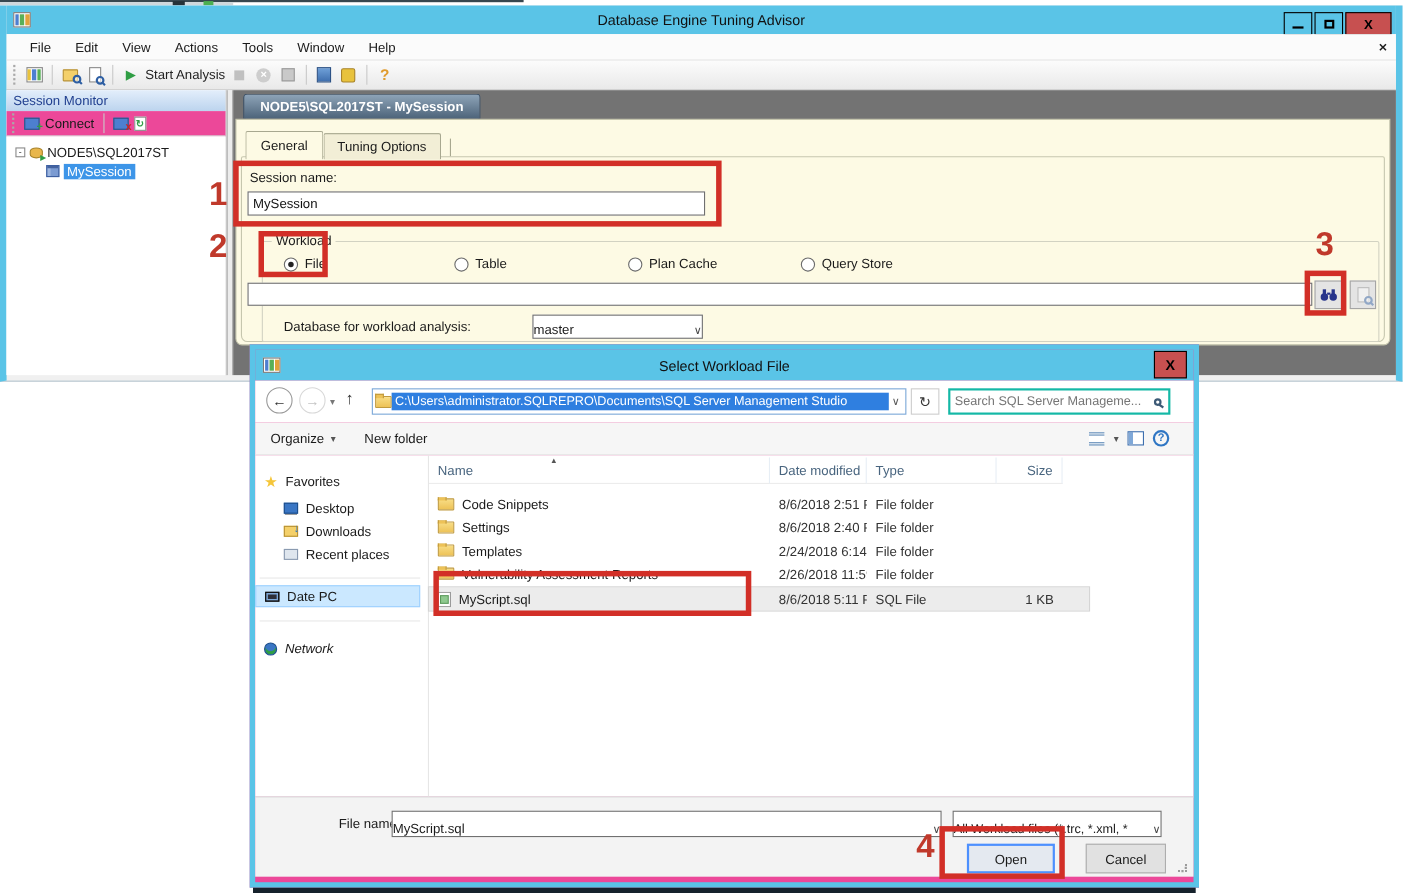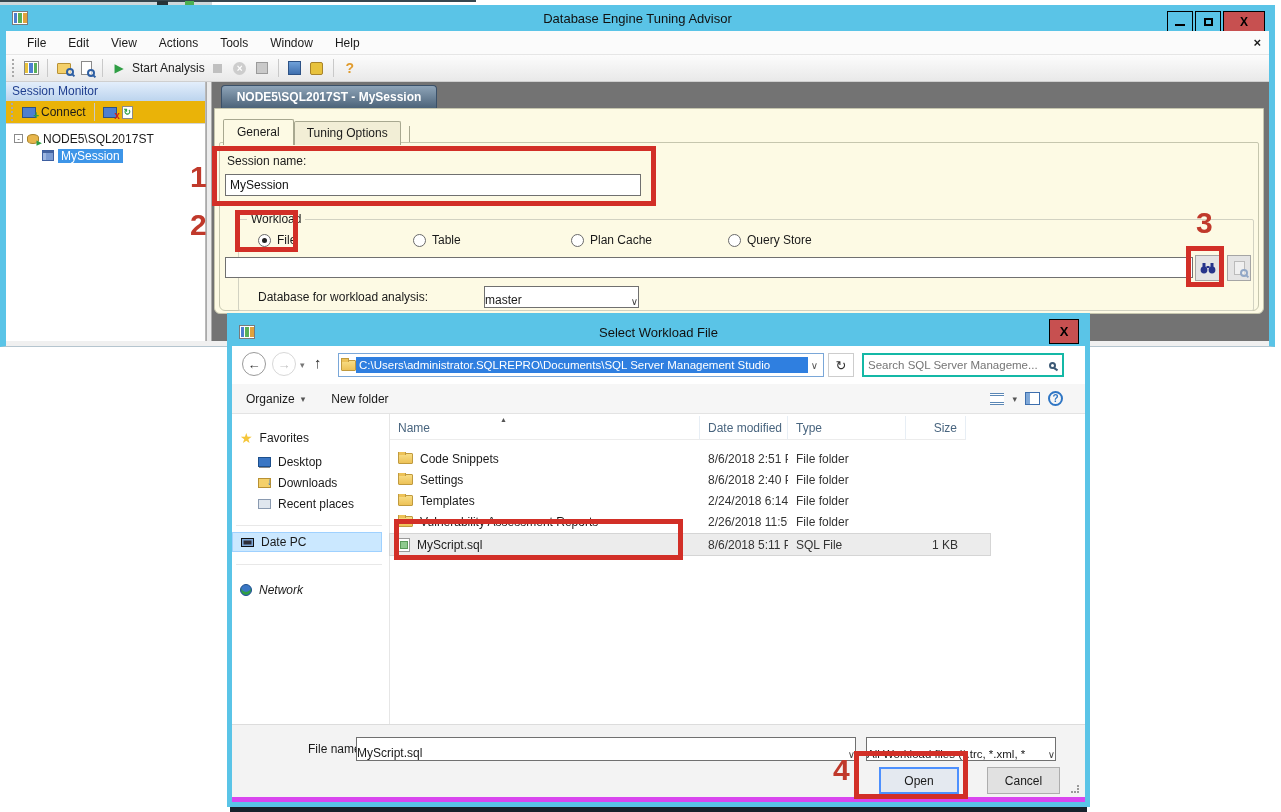--- a/index.html
+++ b/index.html
@@ -49,21 +49,21 @@
   .ico-save { width:12px; height:12px; background:#c9c9c9; border:1px solid #9a9a9a; }
   .ico-book { width:13px; height:14px; background:linear-gradient(#6fa0d8,#3f6fae); border:1px solid #2d5286; }
   .ico-key { width:13px; height:13px; background:#e8c23c; border:1px solid #a8832a; border-radius:2px; }
   .ico-help { color:#e09b2d; font-weight:bold; font-size:14px; }
 
   .dta-body { display:flex; height:259px; }
 
   
   .leftpanel { width:200px; background:#fff; display:flex; flex-direction:column; border-right:1px solid #b9b9b9; }
   .sm-header { height:19px; background:linear-gradient(#e3eefb,#bcd4ee); color:#203f8f; padding:2px 0 0 6px; font-size:12px; }
-  .sm-toolbar { height:23px; background:#eab308; border-bottom:1px solid #d5d5d5; display:flex; align-items:center; gap:5px; padding-left:3px; }
+  .sm-toolbar { height:23px; background:#ec4899; border-bottom:1px solid #d5d5d5; display:flex; align-items:center; gap:5px; padding-left:3px; }
   .ico-monitor2 { width:14px; height:11px; background:#4d7fd0; border:1px solid #2d5286; position:relative; }
   .ico-monitor2::after { content:'+'; position:absolute; right:-4px; bottom:-4px; color:#2f9e44; font-weight:bold; font-size:10px; }
   .ico-monitor2.red::after { content:'x'; color:#cc2222; }
   .ico-refresh { width:11px; height:13px; background:#fff; border:1px solid #8a8a8a; color:#2f9e44; font-size:9px; line-height:11px; text-align:center; font-weight:bold; }
   .sm-tree { flex:1; background:#fff; padding:6px 0 0 8px; }
   .tree-row { display:flex; align-items:center; gap:4px; height:17px; }
   .expander { width:9px; height:9px; border:1px solid #8a8a8a; background:#fff; font-size:8px; line-height:7px; text-align:center; color:#333; }
   .ico-db { width:12px; height:10px; background:#e8b64c; border:1px solid #a8832a; border-radius:50% / 35%; position:relative; }
   .ico-db::after { content:'▶'; position:absolute; right:-4px; bottom:-4px; font-size:7px; color:#2f9e44; }
   .tree-child { margin-left:28px; }
@@ -96,21 +96,21 @@
   .smallbtn { position:absolute; width:26px; height:26px; background:#e4e4e4; border:1px solid #a5a5a5; display:flex; align-items:center; justify-content:center; }
   .combo { position:absolute; background:#fff; border:1px solid #707070; display:flex; align-items:flex-end; padding:0 0; }
   .combo .val { flex:1; }
   .combo .chev { color:#444; font-size:10px; }
 
   
   .redbox { position:absolute; border:5px solid #d22f27; z-index:50; pointer-events:none; }
   .rednum { position:absolute; color:#c0392b; font-size:30px; font-weight:bold; z-index:50; }
 
   
-  .dlg { position:absolute; left:227px; top:313px; width:863px; height:494px; border:5px solid #5ac4e7; background:#d946ef; z-index:10; }
+  .dlg { position:absolute; left:227px; top:313px; width:863px; height:494px; border:5px solid #5ac4e7; background:#ec4899; z-index:10; }
   .dlg-title { height:28px; background:#5ac4e7; position:relative; display:flex; align-items:center; }
   .dlg-title .t { position:absolute; left:0; right:0; text-align:center; font-size:13px; color:#111; }
   .dlg-close { position:absolute; right:6px; top:1px; width:30px; height:25px; background:#c75050; border:1px solid #000; color:#000; font-weight:bold; font-size:13px; display:flex; align-items:center; justify-content:center; }
 
   .navrow { height:38px; background:#fff; position:relative; }
   .circbtn { position:absolute; top:6px; width:24px; height:24px; border-radius:50%; border:1px solid #9a9a9a; display:flex; align-items:center; justify-content:center; font-size:13px; color:#333; background:#fff; }
   .circbtn.disabled { border-color:#d8d8d8; color:#c4c4c4; }
   .navcaret { position:absolute; left:68px; top:14px; color:#777; font-size:9px; }
   .upbtn { position:absolute; left:82px; top:8px; font-size:15px; color:#333; }
   .addrbar { position:absolute; left:106px; top:7px; width:486px; height:24px; border:1px solid #7aa7d8; background:#fff; display:flex; align-items:center; padding:0 2px; }

